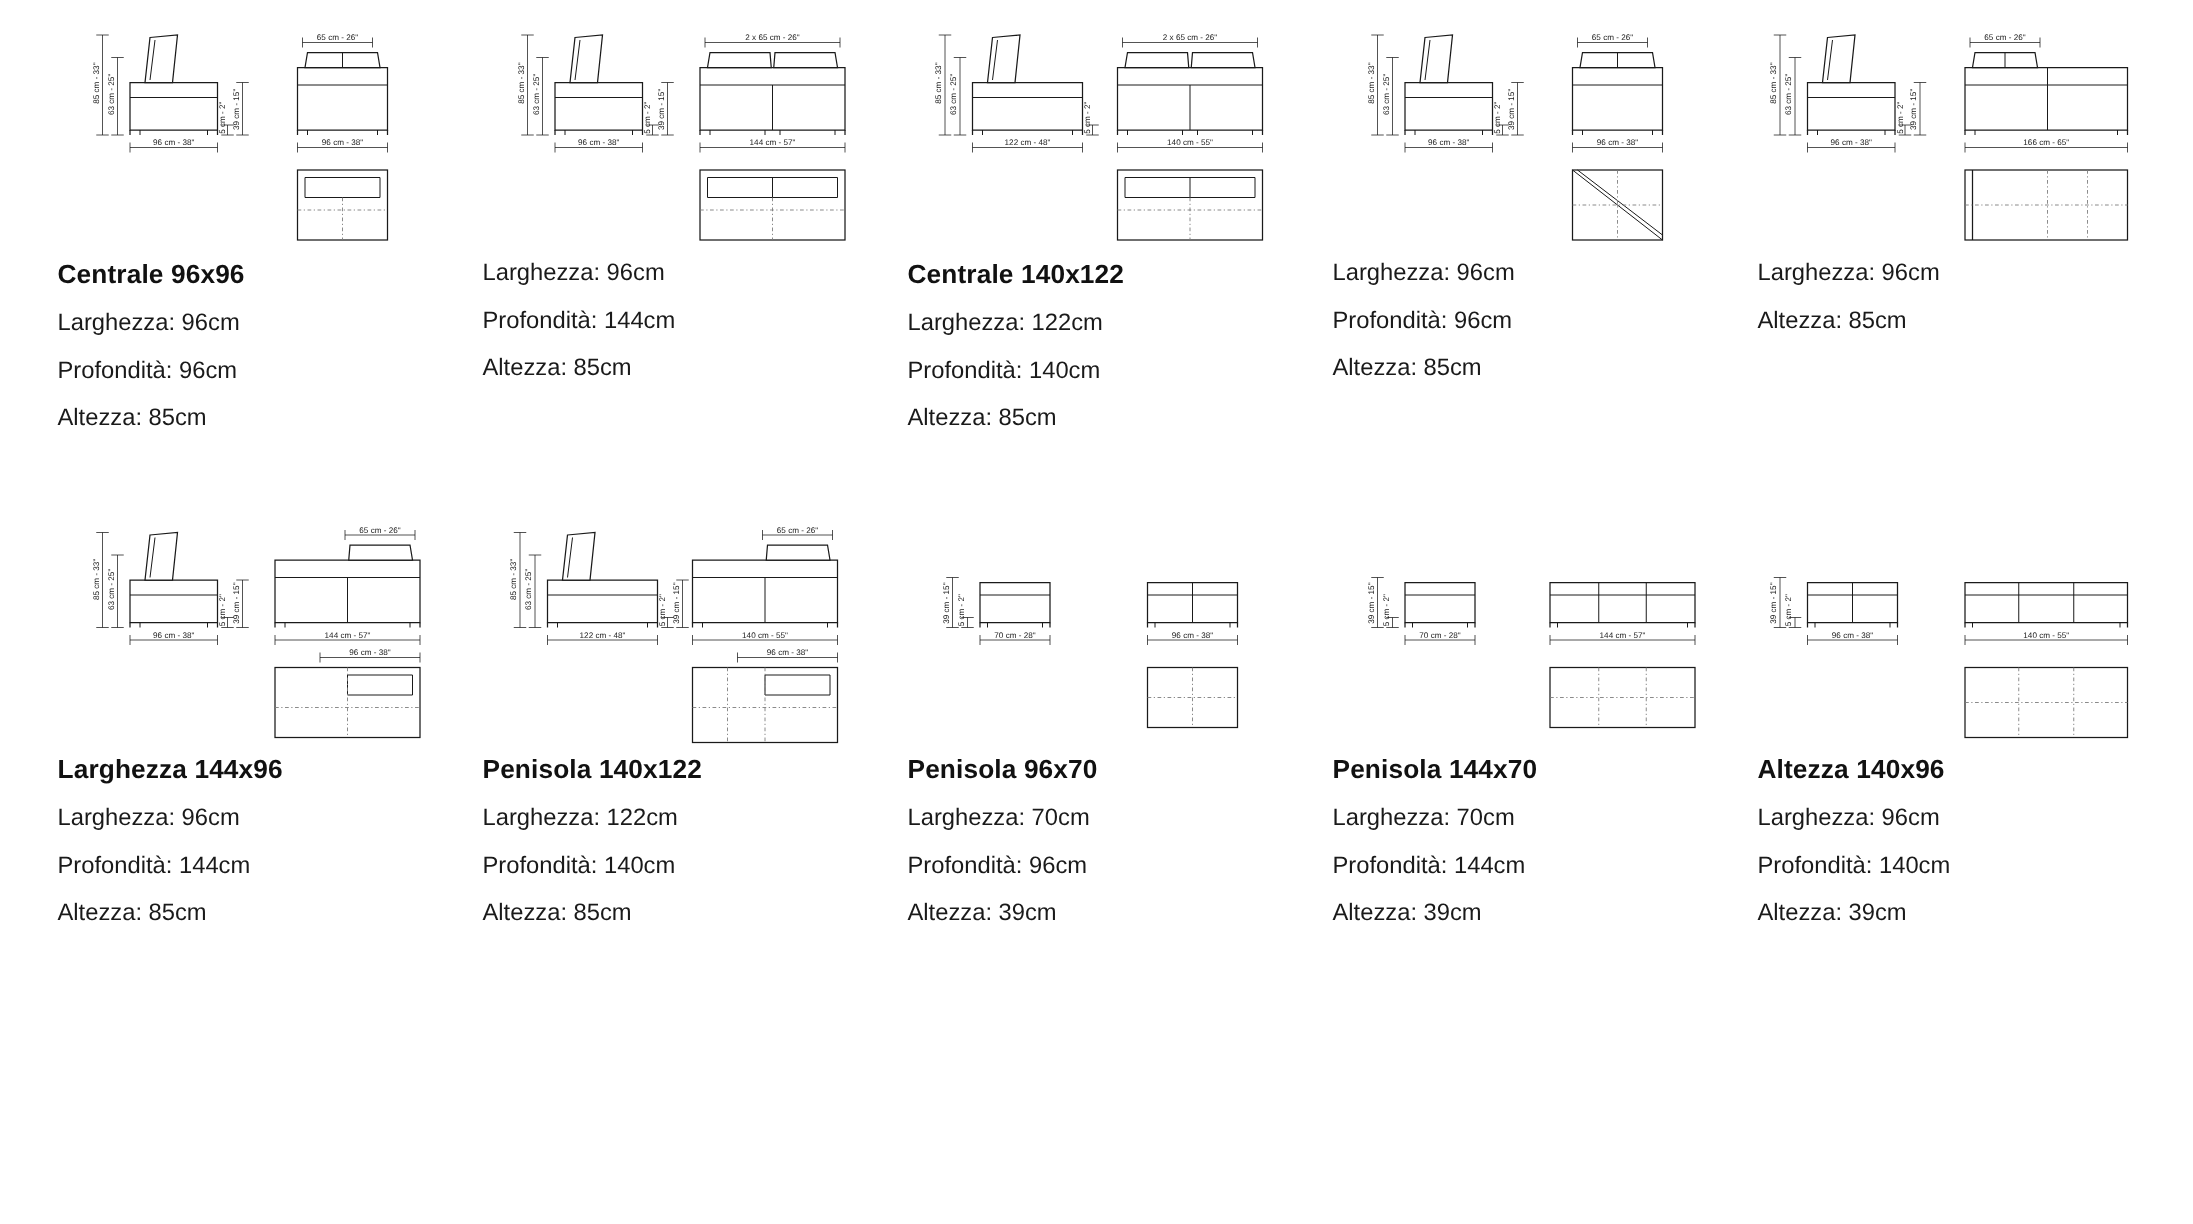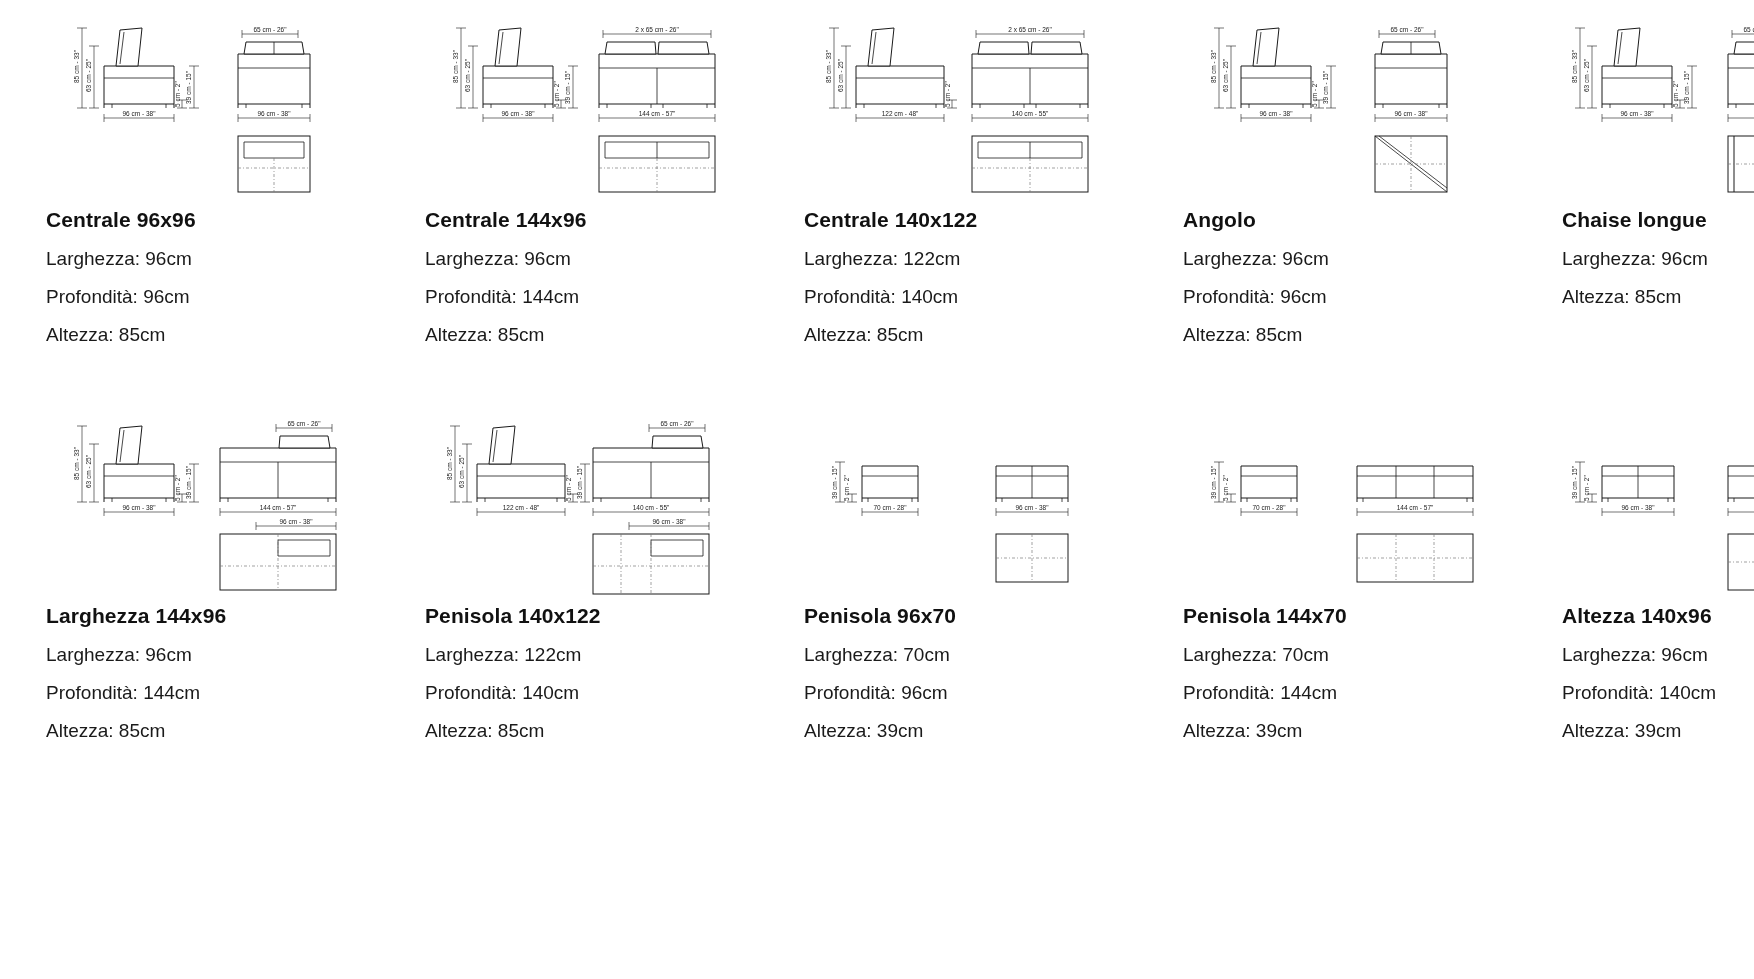--- a/index.html
+++ b/index.html
@@ -19,21 +19,21 @@
     width: 1754px;
     height: 979px;
   }
   .grid {
     display: grid;
     grid-template-columns: repeat(5, 340px);
     column-gap: 0px;
     padding: 0 46px;
     box-sizing: border-box;
   }
-  .row-block { width: 1754px; gap: 39px; }
+  .row-block { width: 1754px; }
   .row-1 { margin-top: 8px; }
   .row-2 { margin-top: 58px; }
 
   .card { width: 340px; }
 
   .drawing {
     height: 200px;
     position: relative;
   }
   .drawing svg { display: block; }
@@ -162,21 +162,20 @@
             <text class="dtext" x="232" y="108" text-anchor="middle">144 cm - 57"</text>
           </g>
           <g>
             <rect class="fillw" x="174" y="128" width="116" height="56"></rect>
             <path class="ln-thin" d="M180 134 L284 134 M180 134 L180 150 M284 134 L284 150 M180 150 L284 150 M232 134 L232 150"></path>
             <path class="dash" d="M174 160 L290 160 M232 150 L232 184"></path>
           </g>
         </svg>
       </div>
       <div class="labels">
-        <p class="item-title">Centrale 144x96</p>
         <p class="item-spec">Larghezza: 96cm</p>
         <p class="item-spec">Profondità: 144cm</p>
         <p class="item-spec">Altezza: 85cm</p>
       </div>
     </div>
 
     <div class="card">
       <div class="drawing">
         <svg width="320" height="200" viewBox="0 0 320 200">
           <g>
@@ -257,21 +256,20 @@
           </g>
           <g>
             <rect class="fillw" x="192" y="128" width="72" height="56"></rect>
             <path class="ln-thin" d="M192 128 L264 184"></path>
             <path class="ln-thin" d="M196 128 L264 180"></path>
             <path class="dash" d="M192 156 L264 156 M228 128 L228 184"></path>
           </g>
         </svg>
       </div>
       <div class="labels">
-        <p class="item-title">Angolo</p>
         <p class="item-spec">Larghezza: 96cm</p>
         <p class="item-spec">Profondità: 96cm</p>
         <p class="item-spec">Altezza: 85cm</p>
       </div>
     </div>
 
     <div class="card">
       <div class="drawing">
         <svg width="340" height="200" viewBox="0 0 340 200">
           <g>
@@ -305,21 +303,20 @@
             <text class="dtext" x="231" y="108" text-anchor="middle">166 cm - 65"</text>
           </g>
           <g>
             <rect class="fillw" x="166" y="128" width="130" height="56"></rect>
             <path class="ln" d="M172 128 L172 184"></path>
             <path class="dash" d="M166 156 L296 156 M232 128 L232 184 M264 128 L264 184"></path>
           </g>
         </svg>
       </div>
       <div class="labels">
-        <p class="item-title">Chaise longue</p>
         <p class="item-spec">Larghezza: 96cm</p>
         <p class="item-spec">Altezza: 85cm</p>
       </div>
     </div>
   </div>
 
   <div class="row-block row-2 grid">
 
     <div class="card">
       <div class="drawing">

